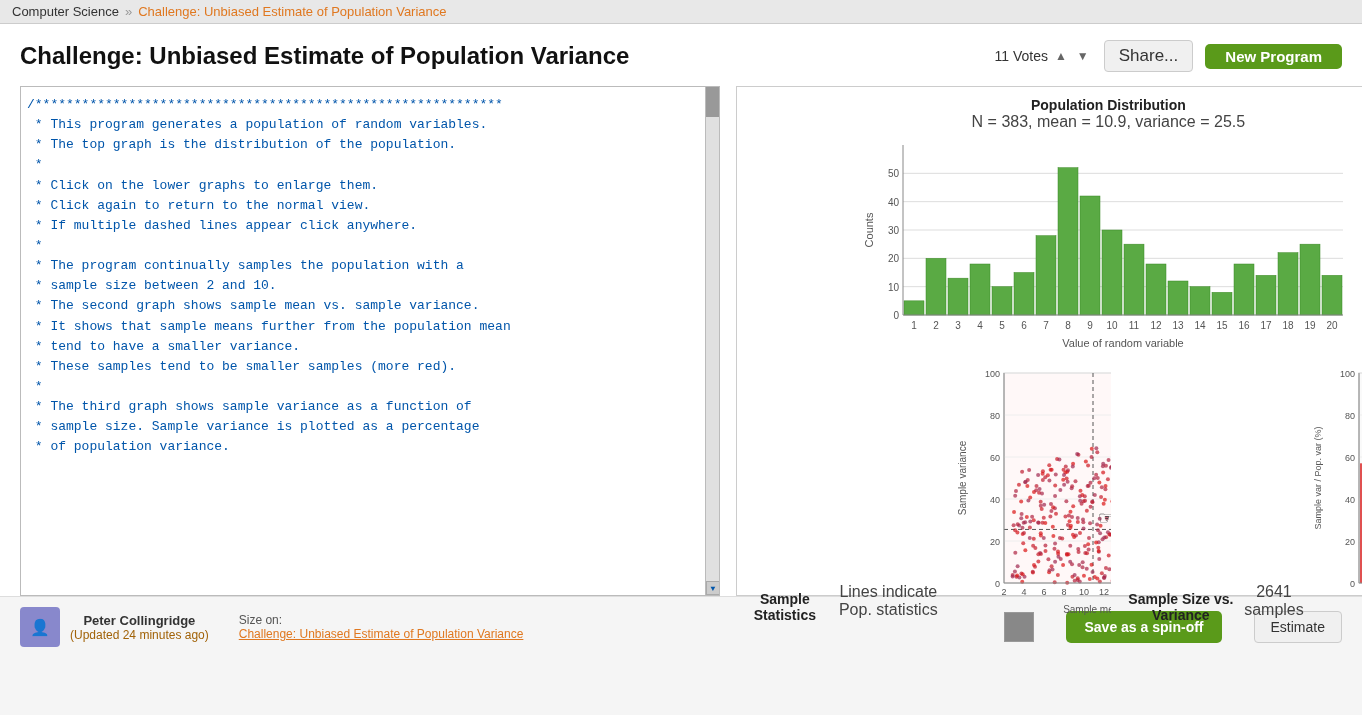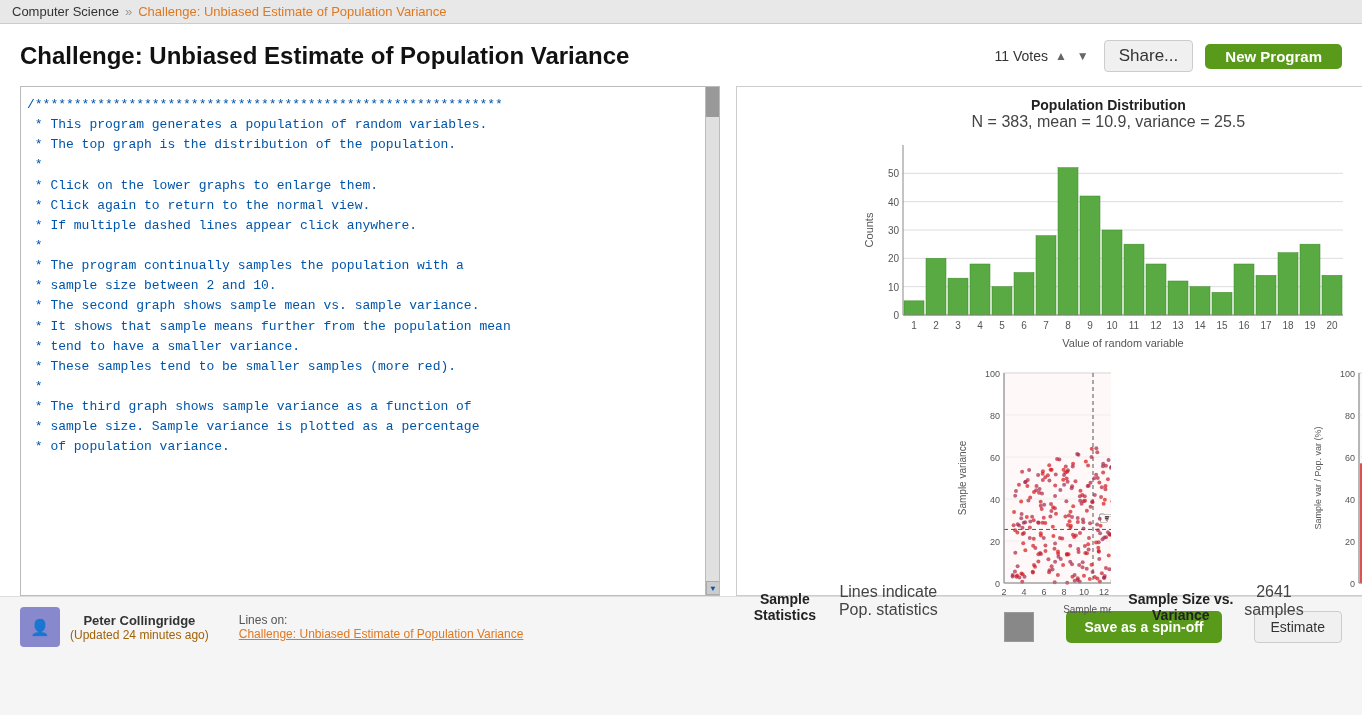--- a/index.html
+++ b/index.html
@@ -872,21 +872,21 @@
 </div>
 
 <div class="footer-bar">
   <div class="footer-left">
     <div class="avatar">👤</div>
     <div class="author-info">
       <div class="author-name">Peter Collingridge</div>
       <div class="author-updated">(Updated 24 minutes ago)</div>
     </div>
     <div class="based-on">
-      <span class="based-on-label">Lines on:</span><br>
+      <span class="based-on-label">Size on:</span><br>
       <span class="based-on-link">Challenge: Unbiased Estimate of Population Variance</span>
     </div>
   </div>
   <div class="footer-right">
     <div class="color-swatch"></div>
     <button class="save-btn">Save as a spin-off</button>
     <button class="restart-btn">Estimate</button>
   </div>
 </div>
 

